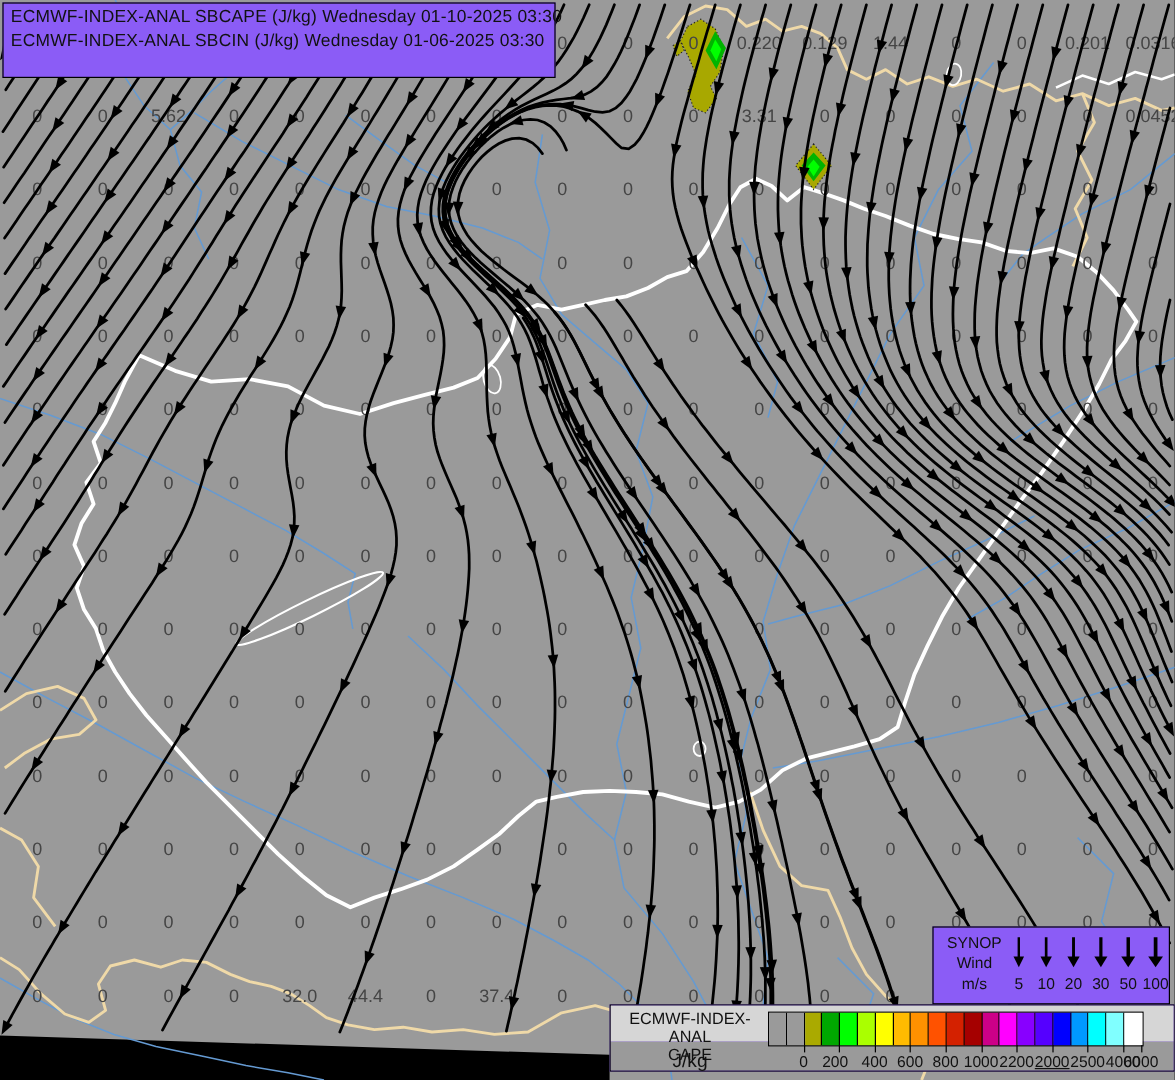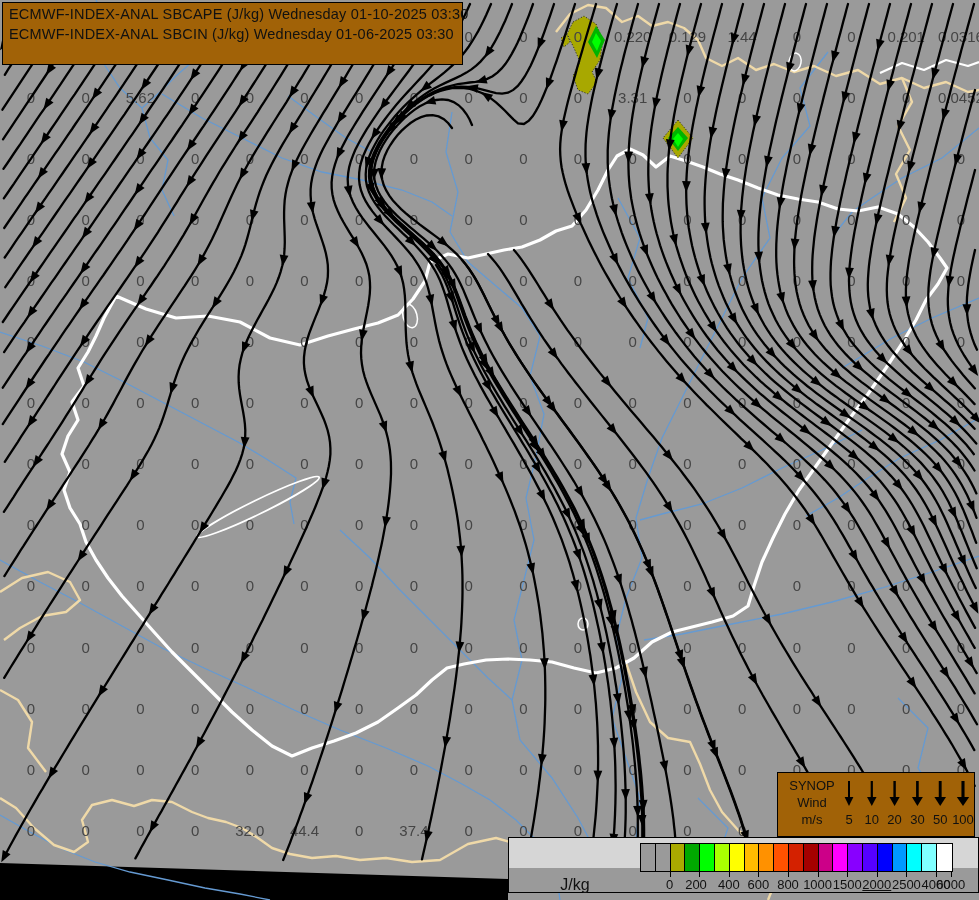--- a/index.html
+++ b/index.html
@@ -4,21 +4,21 @@
 <style>
   html,body{margin:0;padding:0;background:#333;}
   .screen{
     position:relative;width:979px;height:900px;overflow:hidden;
     background:#9a9a9a;
     font-family:"Liberation Sans", sans-serif;
     box-shadow:inset 0 0 0 1px #000;
   }
   #map-svg{position:absolute;left:0;top:0;width:979px;height:900px;display:block;}
   .panel{
-    position:absolute;background:#a16207;border:1px solid #000;
+    position:absolute;background:#8b5cf6;border:1px solid #000;
     color:#111;box-sizing:border-box;
   }
   .title-box{left:2px;top:2px;width:461px;height:63px;padding:2px 6px;}
   .title-box .tl{font-size:14.5px;line-height:19.6px;white-space:nowrap;letter-spacing:0.2px;}
   .synop-box{left:777px;top:772px;width:198px;height:65px;text-decoration:underline;}
   .synop-labels{position:absolute;left:6px;top:4px;width:56px;text-align:center;font-size:13px;line-height:17px;}
   .synop-svg{position:absolute;left:60px;top:0;}
   .cape-box{left:508px;top:837px;width:471px;height:56px;}
   .cape-top{position:absolute;left:0;top:0;right:0;height:30px;background:#d6d6d6;}
   .cape-bottom{position:absolute;left:0;top:30px;right:0;bottom:0;background:#9a9a9a;}
@@ -749,20 +749,24 @@
         <text x="102.2" y="51" text-anchor="middle" font-size="13" fill="#111" font-family="Liberation Sans, sans-serif">50</text>
         <line x1="125" y1="8" x2="125" y2="27" stroke="#000" stroke-width="3.1"></line>
         <path d="M125,33 L118.84,24 L131.16,24 Z" fill="#000"></path>
         <text x="125" y="51" text-anchor="middle" font-size="13" fill="#111" font-family="Liberation Sans, sans-serif">100</text>
       </svg>
   </div>
 
   <div class="panel cape-box">
     <div class="cape-top"></div>
     <div class="cape-bottom"></div>
+    <div class="cape-titles">
+      <div>ECMWF-INDEX-ANAL</div>
+      <div>CAPE</div>
+    </div>
     <div class="cape-unit">J/kg</div>
     <div class="cape-bar" id="cape-bar">
         <div class="cape-swatch" style="background: rgb(154, 154, 154);"></div>
         <div class="cape-swatch" style="background: rgb(154, 154, 154);"></div>
         <div class="cape-swatch" style="background: rgb(170, 170, 0);"></div>
         <div class="cape-swatch" style="background: rgb(0, 168, 0);"></div>
         <div class="cape-swatch" style="background: rgb(0, 255, 0);"></div>
         <div class="cape-swatch" style="background: rgb(170, 255, 0);"></div>
         <div class="cape-swatch" style="background: rgb(255, 255, 0);"></div>
         <div class="cape-swatch" style="background: rgb(255, 187, 0);"></div>
@@ -787,21 +791,21 @@
         <span class="cape-lab" style="left: 187px;">200</span>
         <div class="cape-tick" style="left: 219.8px;"></div>
         <span class="cape-lab" style="left: 219.8px; text-align: right;">400</span>
         <div class="cape-tick" style="left: 249.4px;"></div>
         <span class="cape-lab" style="left: 249.4px;">600</span>
         <div class="cape-tick" style="left: 279px;"></div>
         <span class="cape-lab" style="left: 279px;">800</span>
         <div class="cape-tick" style="left: 308.6px;"></div>
         <span class="cape-lab" style="left: 308.6px;">1000</span>
         <div class="cape-tick" style="left: 338.2px;"></div>
-        <span class="cape-lab" style="left: 338.2px;">1500</span>
+        <span class="cape-lab" style="left: 338.2px;">2200</span>
         <div class="cape-tick" style="left: 367.8px;"></div>
         <span class="cape-lab" style="left: 367.8px; text-decoration: underline;">2000</span>
         <div class="cape-tick" style="left: 397.4px;"></div>
         <span class="cape-lab" style="left: 397.4px;">2500</span>
         <div class="cape-tick" style="left: 427px;"></div>
         <span class="cape-lab" style="left: 427px;">4000</span>
         <div class="cape-tick" style="left: 441.8px;"></div>
         <span class="cape-lab" style="left: 441.8px;">6000</span>
       </div>
   </div>

